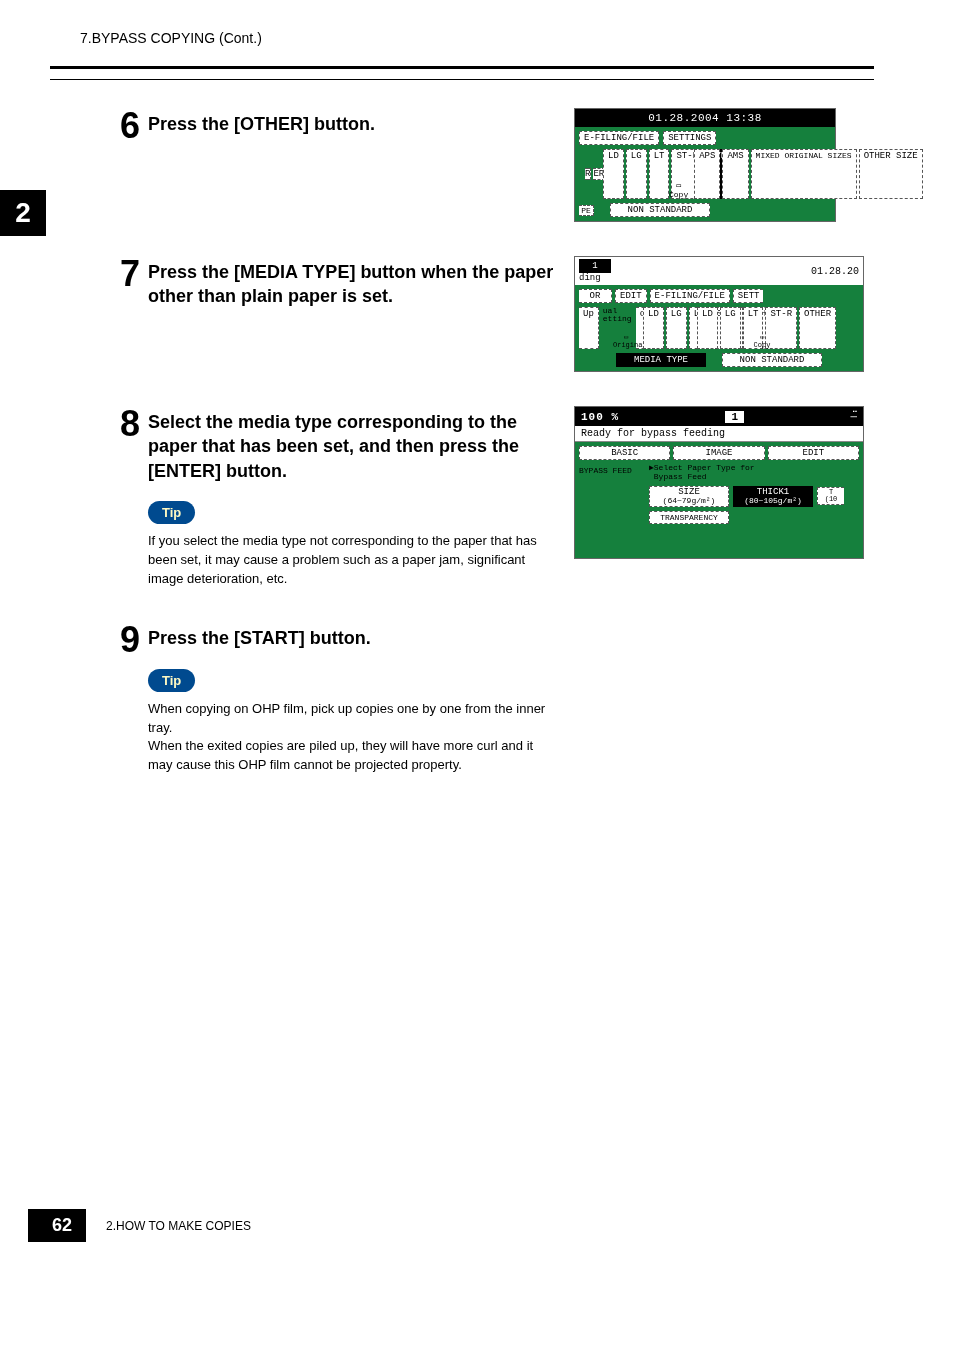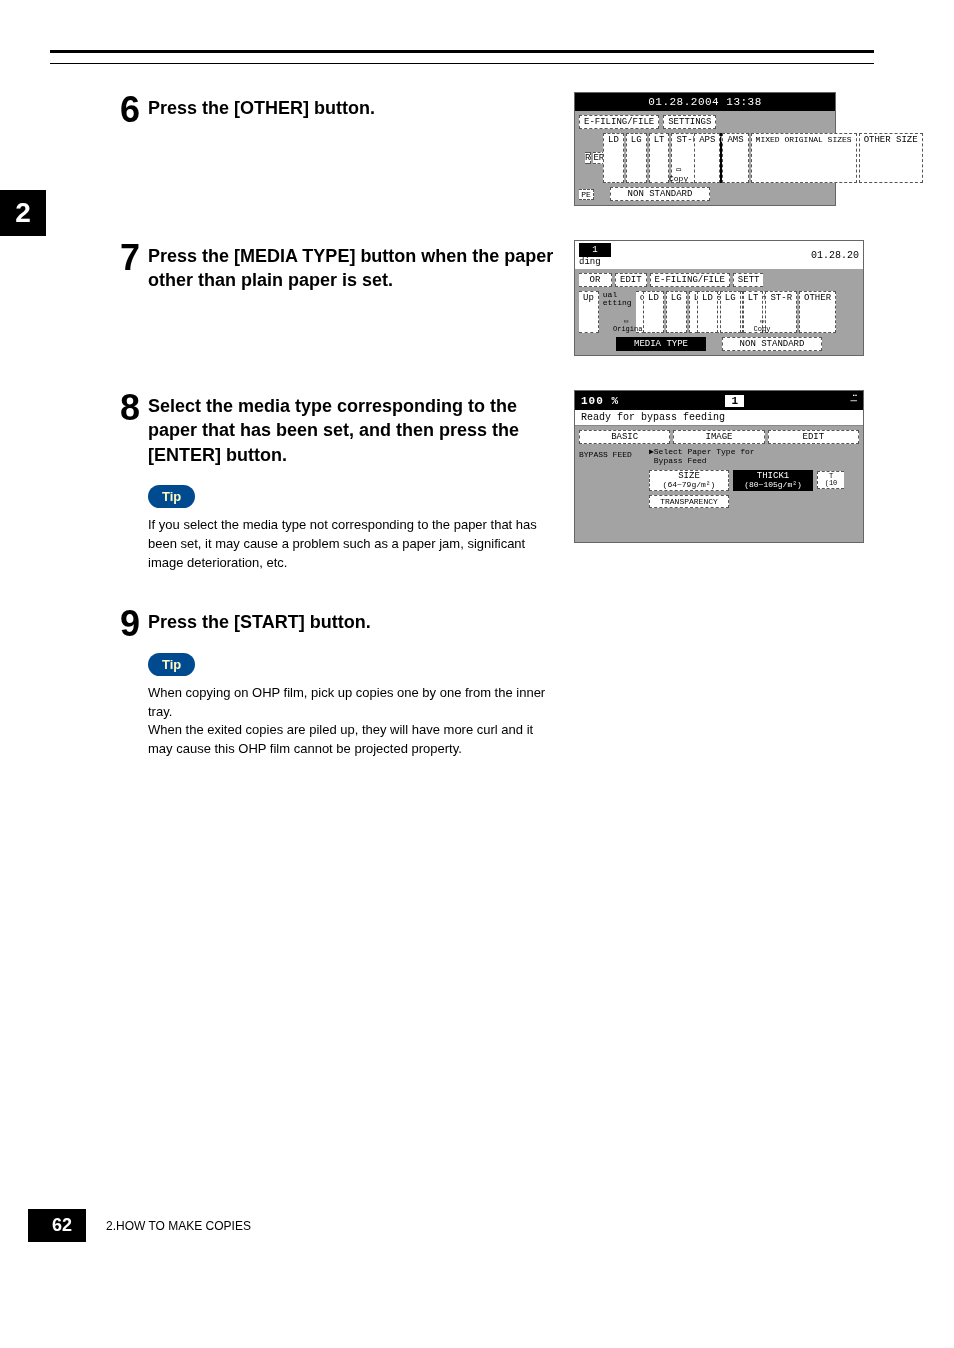--- a/index.html
+++ b/index.html
@@ -152,21 +152,21 @@
     font-size: 18px;
     font-weight: bold;
     padding: 6px 14px 6px 24px;
   }
   .footer-text {
     font-size: 12px;
     margin-left: 20px;
   }
   .panel-body {
     padding: 4px;
-    background: #a3a3a3;
+    background: #15803d;
   }
   .cut-left { border-left: none; }
   .col { display:flex; flex-direction:row; gap:2px; }
   .topbar3 {
     background:#000; color:#fff; padding:2px 6px; font-size:11px;
     display:flex; justify-content:space-between; align-items:center;
     font-family:"Courier New",monospace;
   }
   .topbar3 .zoom { font-weight:bold; letter-spacing:1px; }
   .topbar3 .count {
@@ -174,20 +174,21 @@
   }
   .ready-line {
     font-family:"Courier New",monospace; font-size:10px;
     padding:2px 6px; border-bottom:1px solid #888;
   }
 </style>
 </head>
 <body>
 
 <div class="page">
+  <div class="header-line">7.BYPASS COPYING (Cont.)</div>
   <hr class="rule-thick">
   <hr class="rule-thin">
 
   <div class="side-tab">2</div>
 
   <div class="step-row">
     <div class="step-num">6</div>
     <div class="step-body">
       <div class="step-title">Press the [OTHER] button.</div>
     </div>

